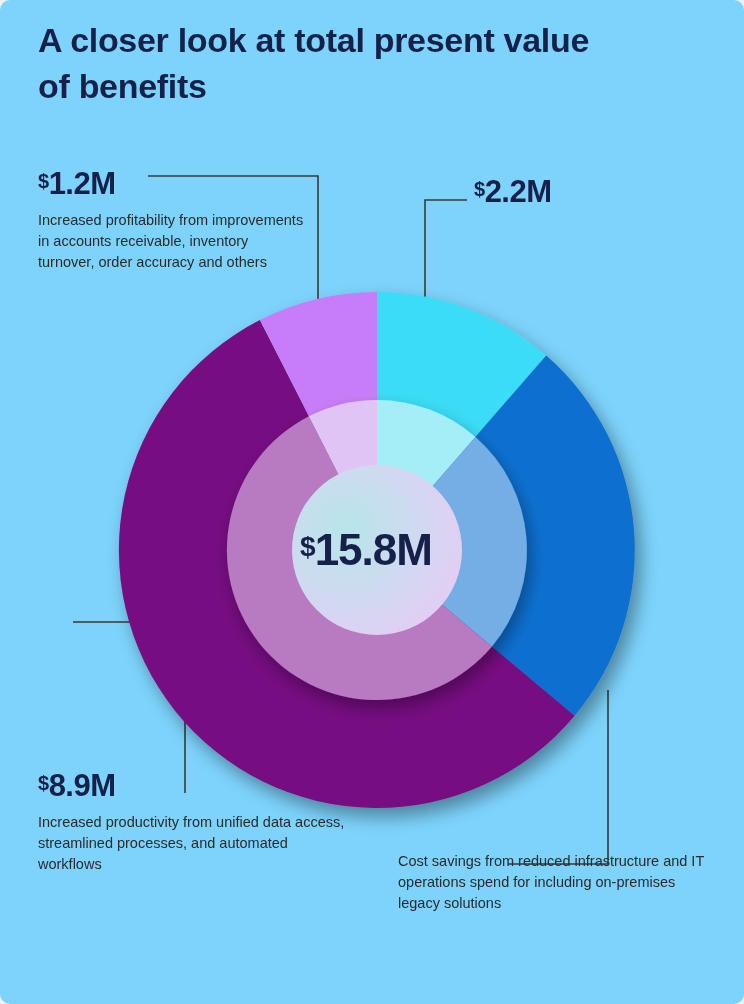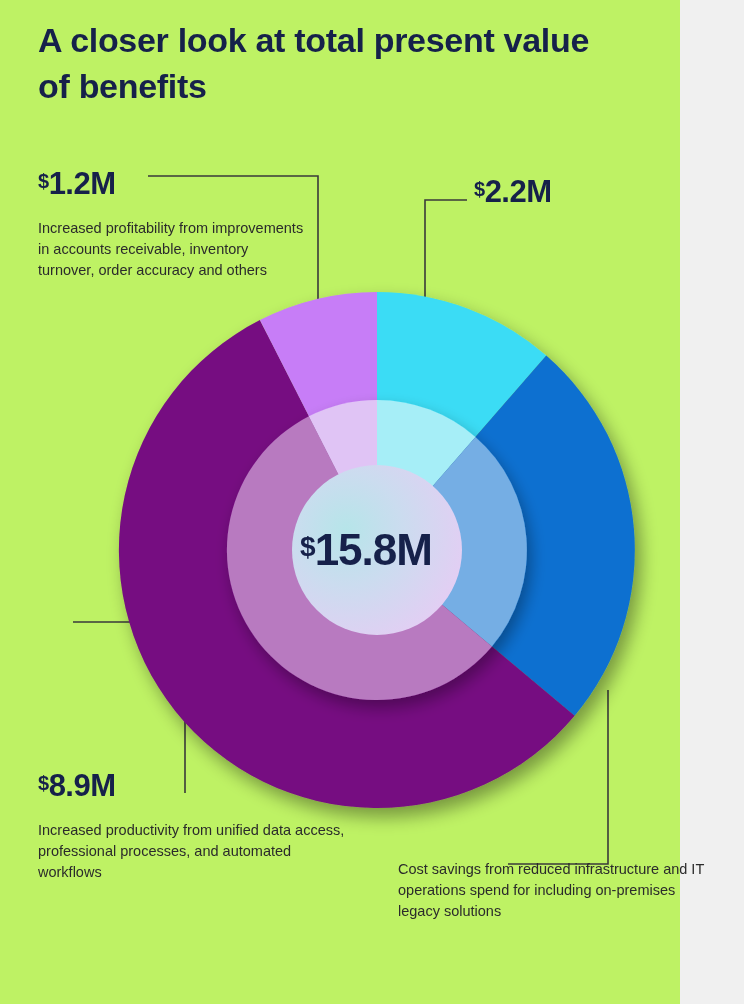--- a/index.html
+++ b/index.html
@@ -7,23 +7,24 @@
   html, body {
     width: 744px;
     height: 1004px;
     background: #f0f0f0;
     font-family: "Liberation Sans", sans-serif;
     overflow: hidden;
   }
 
   #page {
     position: relative;
-    width: 680px;
+    width: 744px;
     height: 1004px;
-    background: #bef264;
+    background: #7dd3fc;
+    border-radius: 10px;
   }
 
   
   .title {
     position: absolute;
     left: 38px;
     top: 18px;
     width: 560px;
     font-size: 34px;
     line-height: 1.35;
@@ -53,21 +54,21 @@
     line-height: 1.0;
     white-space: nowrap;
     letter-spacing: -0.5px;
   }
   .callout .amount .cur {
     font-size: 20px;
     vertical-align: 6px;
     font-weight: 700;
   }
   .callout .desc {
-    margin-top: 19px;
+    margin-top: 11px;
     font-size: 14.5px;
     line-height: 1.45;
     color: #2b2b2b;
     font-weight: 400;
   }
 
   #callout-1 { left: 38px;  top: 168px; width: 268px; }
   #callout-2 { left: 474px; top: 176px; width: 252px; }
   #callout-3 { left: 38px;  top: 770px; width: 310px; }
   #callout-4 { left: 398px; top: 840px; width: 312px; }
@@ -175,20 +176,20 @@
   <div class="callout" id="callout-2">
     <div class="amount">
       <span class="cur">$</span><span>2.2M</span>
     </div>
   </div>
 
   <div class="callout" id="callout-3">
     <div class="amount">
       <span class="cur">$</span><span>8.9M</span>
     </div>
-    <div class="desc">Increased productivity from unified data access, professional processes, and automated workflows</div>
+    <div class="desc">Increased productivity from unified data access, streamlined processes, and automated workflows</div>
   </div>
 
   <div class="callout" id="callout-4">
     <div class="desc">Cost savings from reduced infrastructure and IT operations spend for including on-premises legacy solutions</div>
   </div>
 
 </div>
 
 </body></html>

